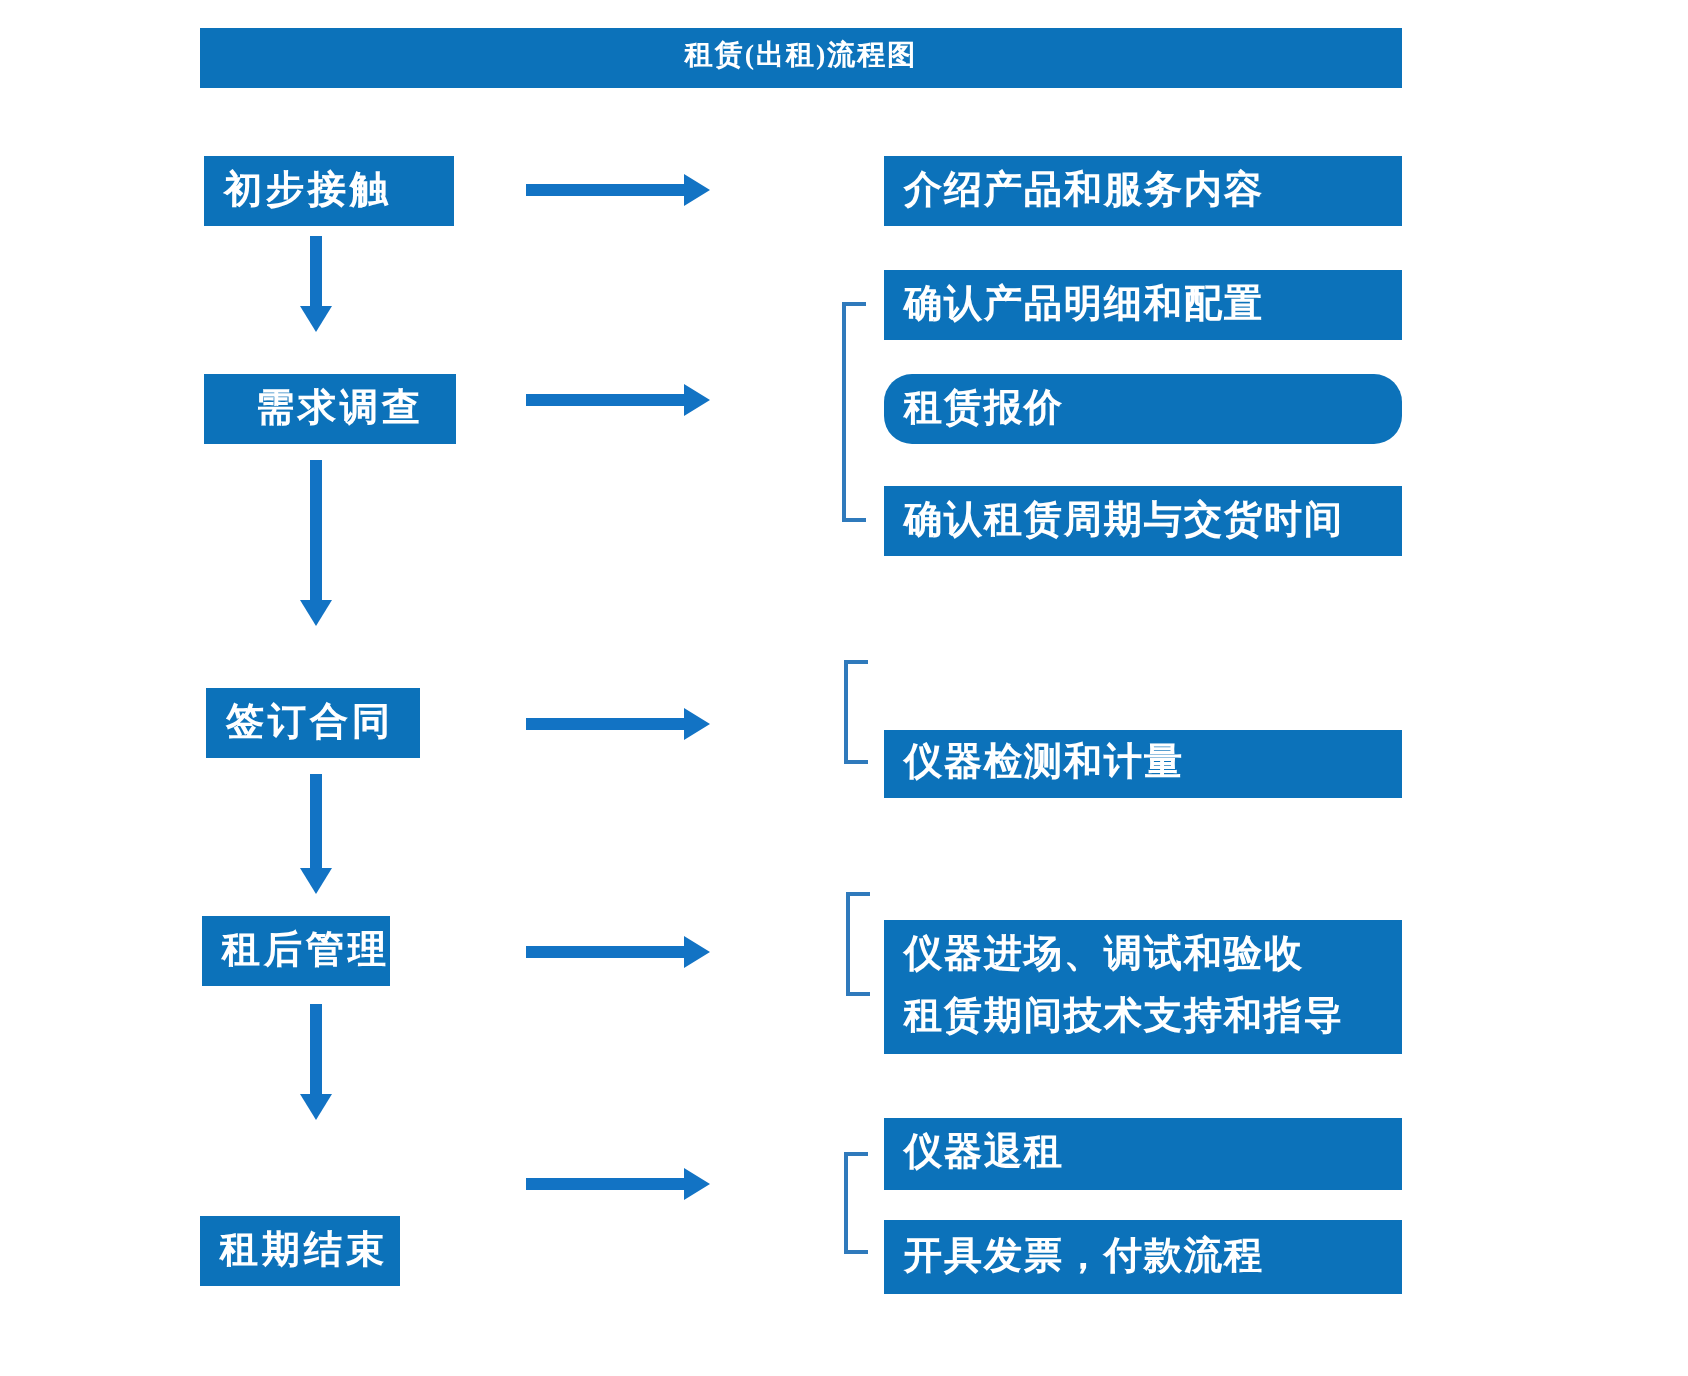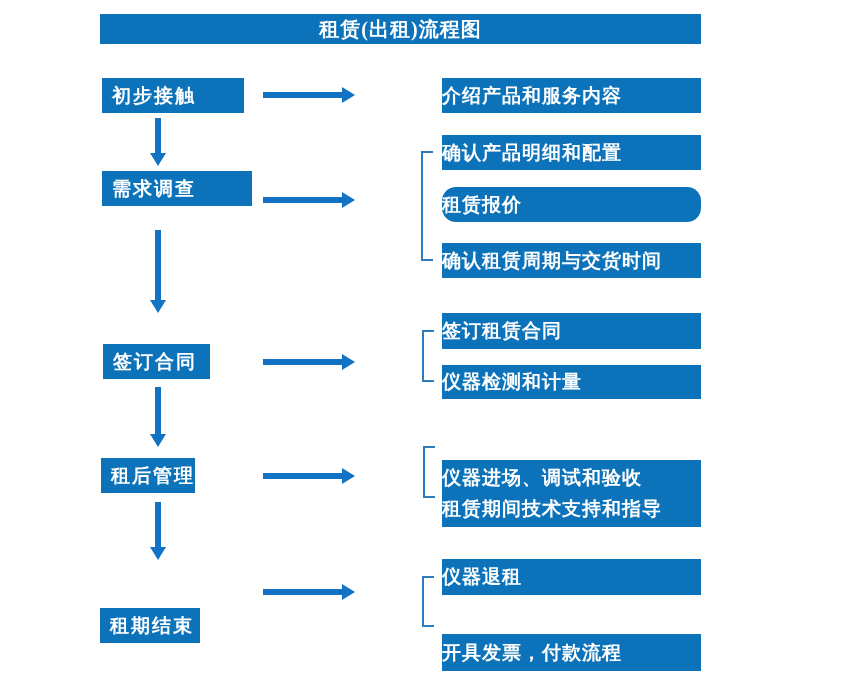--- a/index.html
+++ b/index.html
@@ -10,21 +10,21 @@
     background: #ffffff;
     overflow: hidden;
     font-family: "Liberation Serif", "DejaVu Serif", serif;
   }
   .title-bar {
     position: absolute;
     left: 100px; top: 14px;
     width: 601px; height: 30px;
     background: #0c72ba;
     color: #ffffff;
-    font-size: 20px;
+    font-size: 14px;
     font-weight: bold;
     text-align: center;
     line-height: 30px;
     letter-spacing: 1px;
   }
   .step-box {
     position: absolute;
     height: 35px;
     background: #0c72ba;
     color: #ffffff;
@@ -39,20 +39,21 @@
     position: absolute;
     left: 442px;
     width: 259px;
     height: 35px;
     background: #0c72ba;
     color: #ffffff;
     font-size: 19px;
     font-weight: bold;
     line-height: 35px;
     letter-spacing: 1px;
+    padding-left: 10px;
     box-sizing: border-box;
     white-space: nowrap;
   }
   .h-arrow {
     position: absolute;
     width: 92px; height: 16px;
     display: flex;
     align-items: center;
   }
   .h-arrow .shaft { flex: 1; height: 6px; background: #1273c4; }
@@ -85,22 +86,22 @@
     box-sizing: border-box;
   }
 </style>
 </head>
 <body>
 
 <div class="canvas">
 
   <div class="title-bar">租赁(出租)流程图</div>
 
-  <div class="step-box" style="left:102px; top:78px;  width:142px;">初步接触</div>
-  <div class="step-box" style="left:102px; top:171px; width:150px;">需求调查</div>
+  <div class="step-box" style="left:102px; top:78px;  width:125px;">初步接触</div>
+  <div class="step-box" style="left:102px; top:187px; width:126px;text-align:center;">需求调查</div>
   <div class="step-box" style="left:103px; top:344px; width:107px;">签订合同</div>
   <div class="step-box" style="left:101px; top:458px; width:94px;">租后管理</div>
   <div class="step-box" style="left:100px; top:575px; width:100px;margin-top:33px;">租期结束</div>
 
   <div class="v-arrow" style="left:150px; top:118px; height:48px;">
       <div class="shaft"></div>
       <div class="head"></div>
     </div>
   <div class="v-arrow" style="left:150px; top:230px; height:83px;">
       <div class="shaft"></div>
@@ -140,22 +141,21 @@
   <div class="bracket" style="left:422px; top:330px; height:52px;"></div>
   <div class="bracket" style="left:423px; top:446px; height:52px;"></div>
   <div class="bracket" style="left:422px; top:576px; height:51px;"></div>
 
   <div class="detail-box" style="top:78px;">介绍产品和服务内容</div>
 
   <div class="detail-box" style="top:135px;">确认产品明细和配置</div>
   <div class="detail-box" style="top:187px;border-radius:14px;">租赁报价</div>
   <div class="detail-box" style="top:243px;">确认租赁周期与交货时间</div>
 
-  <div class="detail-box" style="top:313px; height:36px; line-height:36px;">签订租赁合同</div>
   <div class="detail-box" style="top:365px; height:34px; line-height:34px;">仪器检测和计量</div>
 
   <div class="detail-box" style="top:424px;margin-top:36px;">仪器进场、调试和验收</div>
   <div class="detail-box" style="top:491px; height:36px; line-height:36px;">租赁期间技术支持和指导</div>
 
   <div class="detail-box" style="top:559px; height:36px; line-height:36px;">仪器退租</div>
-  <div class="detail-box" style="top:610px; height:37px; line-height:37px;margin-top:24px;">开具发票，付款流程</div>
+  <div class="detail-box" style="top:610px; height:37px; line-height:37px;">开具发票，付款流程</div>
 
 </div>
 
 </body></html>

